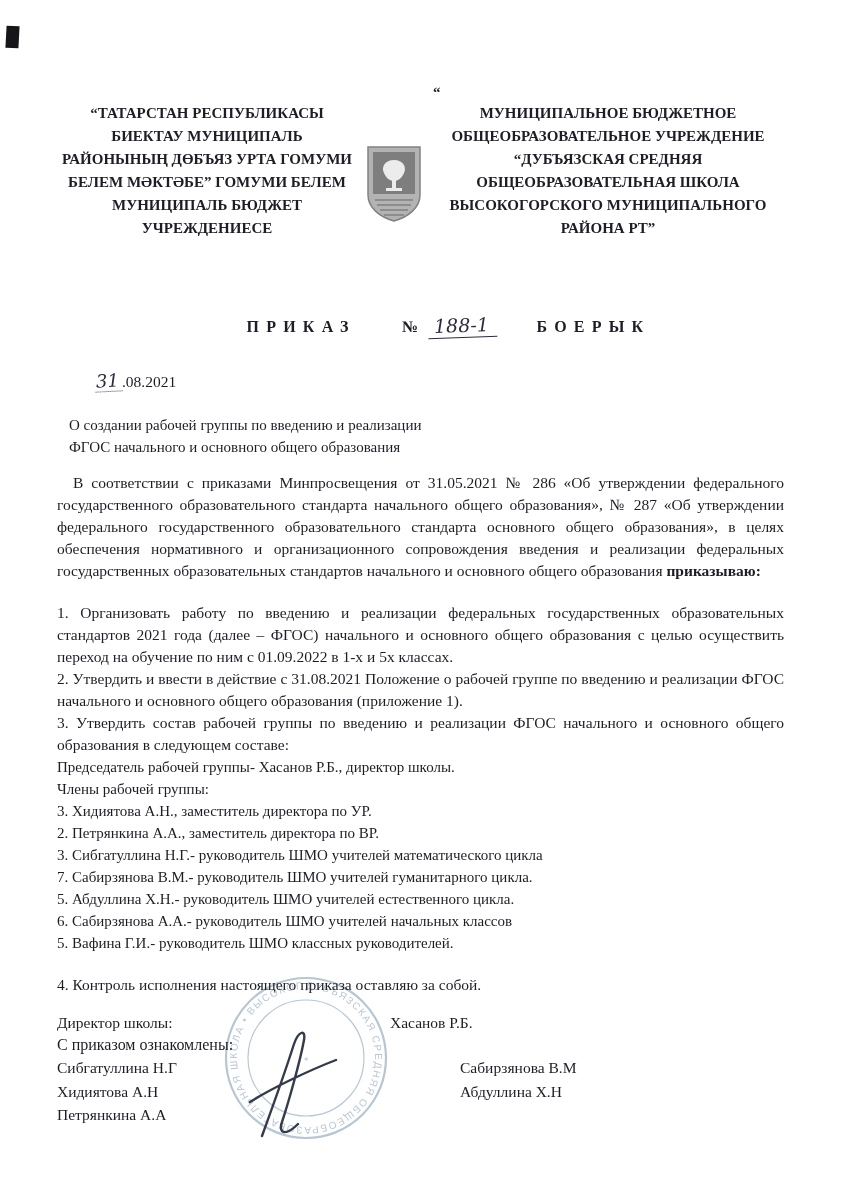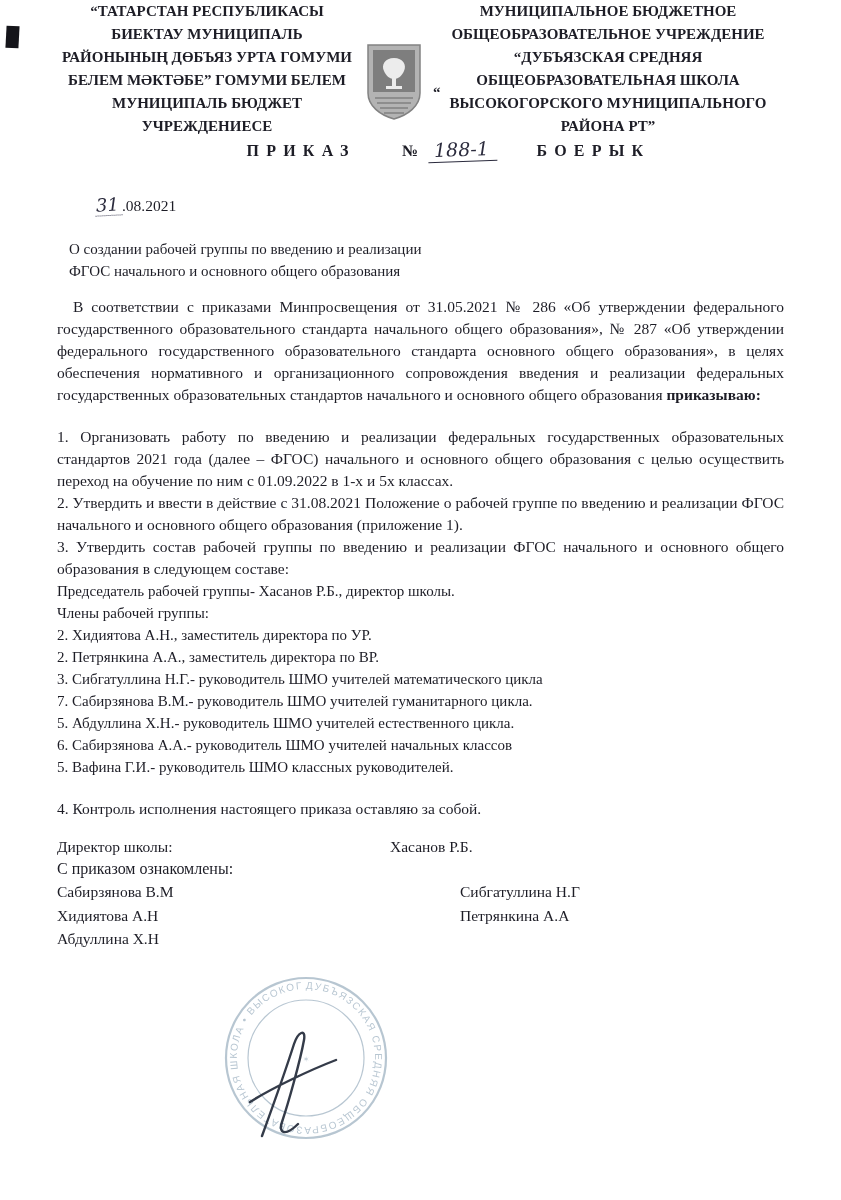--- a/index.html
+++ b/index.html
@@ -5,27 +5,27 @@
   html,body{margin:0;padding:0;background:#d9d9d9;}
   .page{
     position:relative;width:841px;height:1200px;margin:0 auto;background:#ffffff;
     font-family:"Liberation Serif",serif;color:#1d1d26;overflow:hidden;
   }
   .content{position:relative;z-index:1;padding:0 57px;}
   
   .corner-mark{position:absolute;left:6px;top:26px;width:13px;height:22px;background:#15151a;transform:rotate(3deg);z-index:2;}
   .stray-quote{position:absolute;left:433px;top:84px;font-weight:bold;font-size:15px;z-index:2;}
   
-  .org-header{display:flex;justify-content:space-between;align-items:flex-start;}
+  .org-header{display:flex;justify-content:space-between;align-items:flex-start;padding-top:102px;}
   .org{font-weight:bold;font-size:15px;line-height:23px;text-align:center;}
   .org.left{width:300px;}
   .org.right{width:352px;}
   .emblem{width:64px;margin-top:42px;flex:0 0 auto;}
   
-  .order-line{display:flex;justify-content:center;align-items:baseline;transform:translateX(28px);font-size:16px;font-weight:bold;}
+  .order-line{margin-top:74px;display:flex;justify-content:center;align-items:baseline;transform:translateX(28px);font-size:16px;font-weight:bold;}
   .spread{letter-spacing:0.45em;}
   .numsign{margin:0 10px 0 46px;font-weight:bold;}
   .hand{font-style:italic;font-family:"DejaVu Serif",serif;color:#2b2b3d;font-weight:normal;}
   .order-num{display:inline-block;font-size:19px;padding:0 8px 1px 6px;border-bottom:1.5px solid #2b2b3d;transform:rotate(-2deg);margin-right:40px;}
   
   .date-line{margin-top:32px;margin-left:38px;font-size:15.5px;}
   .date-day{display:inline-block;font-size:18px;padding:0 3px 0 1px;border-bottom:1.5px dotted #44445a;transform:rotate(-3deg);}
   
   .subject{margin:22px 0 0 12px;font-size:15.5px;line-height:22px;}
   .para{margin:0;font-size:15.5px;line-height:22px;text-align:justify;}
@@ -102,39 +102,39 @@
     <p class="para intro">
       <span>В соответствии с приказами Минпросвещения от 31.05.2021 № 286 «Об утверждении федерального государственного образовательного стандарта начального общего образования», № 287 «Об утверждении федерального государственного образовательного стандарта основного общего образования», в целях обеспечения нормативного и организационного сопровождения введения и реализации федеральных государственных образовательных стандартов начального и основного общего образования </span><b>приказываю:</b>
     </p>
 
     <div class="items">
       <p class="para">1. Организовать работу по введению и реализации федеральных государственных образовательных стандартов 2021 года (далее – ФГОС) начального и основного общего образования с целью осуществить переход на обучение по ним с 01.09.2022 в 1-х и 5х классах.</p>
       <p class="para">2. Утвердить и ввести в действие с 31.08.2021 Положение о рабочей группе по введению и реализации ФГОС начального и основного общего образования (приложение 1).</p>
       <p class="para">3. Утвердить состав рабочей группы по введению и реализации ФГОС начального и основного общего образования в следующем составе:</p>
       <p class="line">Председатель рабочей группы- Хасанов Р.Б., директор школы.</p>
       <p class="line">Члены рабочей группы:</p>
-      <p class="line">2. Хидиятова А.Н., заместитель директора по УР.</p>
+      <p class="line">3. Хидиятова А.Н., заместитель директора по УР.</p>
       <p class="line">2. Петрянкина А.А., заместитель директора по ВР.</p>
       <p class="line">3. Сибгатуллина Н.Г.- руководитель ШМО учителей математического цикла</p>
       <p class="line">7. Сабирзянова В.М.- руководитель ШМО учителей гуманитарного цикла.</p>
       <p class="line">5. Абдуллина Х.Н.- руководитель ШМО  учителей естественного цикла.</p>
       <p class="line">6. Сабирзянова А.А.- руководитель ШМО учителей начальных классов</p>
       <p class="line">5. Вафина Г.И.- руководитель ШМО  классных руководителей.</p>
       <p class="para gap-top">4. Контроль исполнения настоящего приказа оставляю за собой.</p>
     </div>
 
     <div class="sig-row">
       <span class="lbl">Директор школы:</span>
       <span>Хасанов Р.Б.</span>
     </div>
     <p class="ack line">С приказом ознакомлены:</p>
 
     <div class="names-grid">
+      <span>Сибгатуллина Н.Г</span>
       <span>Сабирзянова В.М</span>
-      <span>Сибгатуллина Н.Г</span>
       <span>Хидиятова А.Н</span>
+      <span>Абдуллина Х.Н</span>
       <span>Петрянкина А.А</span>
-      <span>Абдуллина Х.Н</span>
       <span></span>
     </div>
 
   </div>
 </div>
 
 </body></html>

